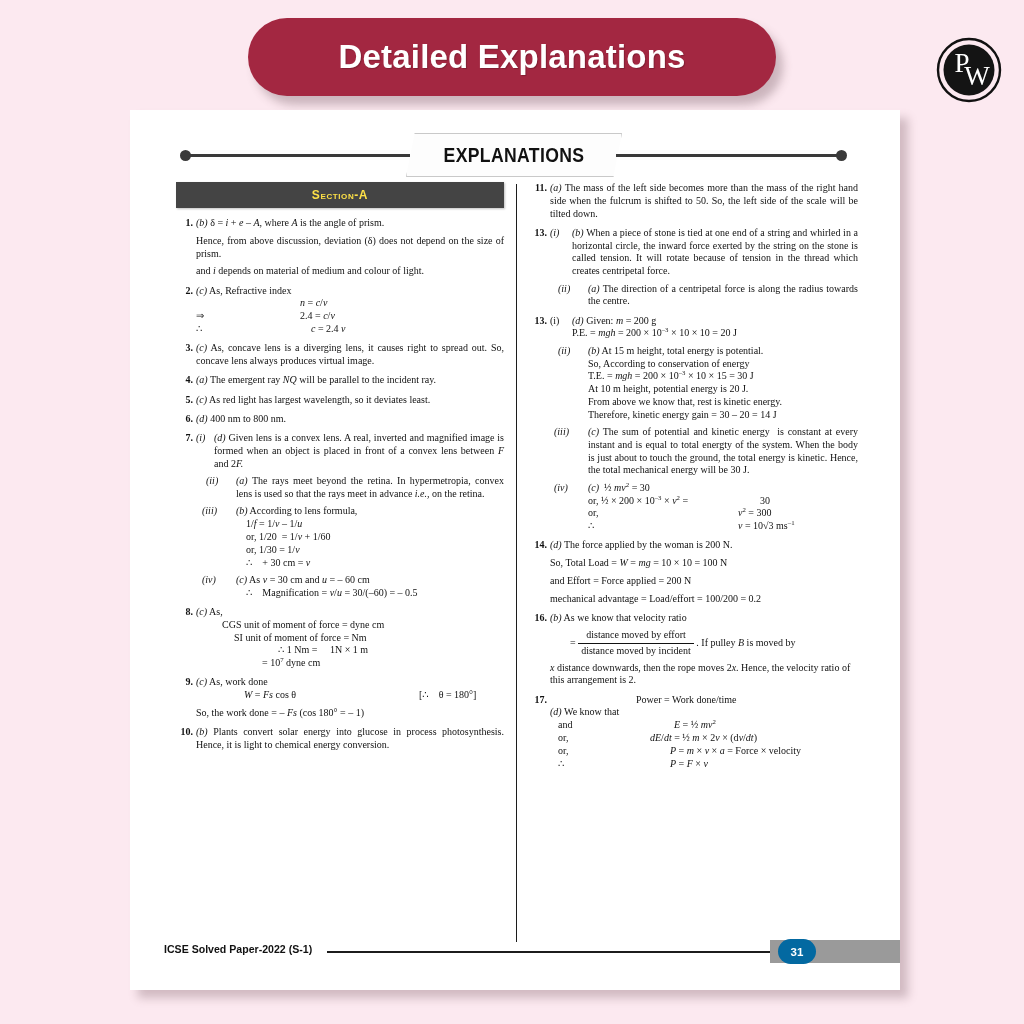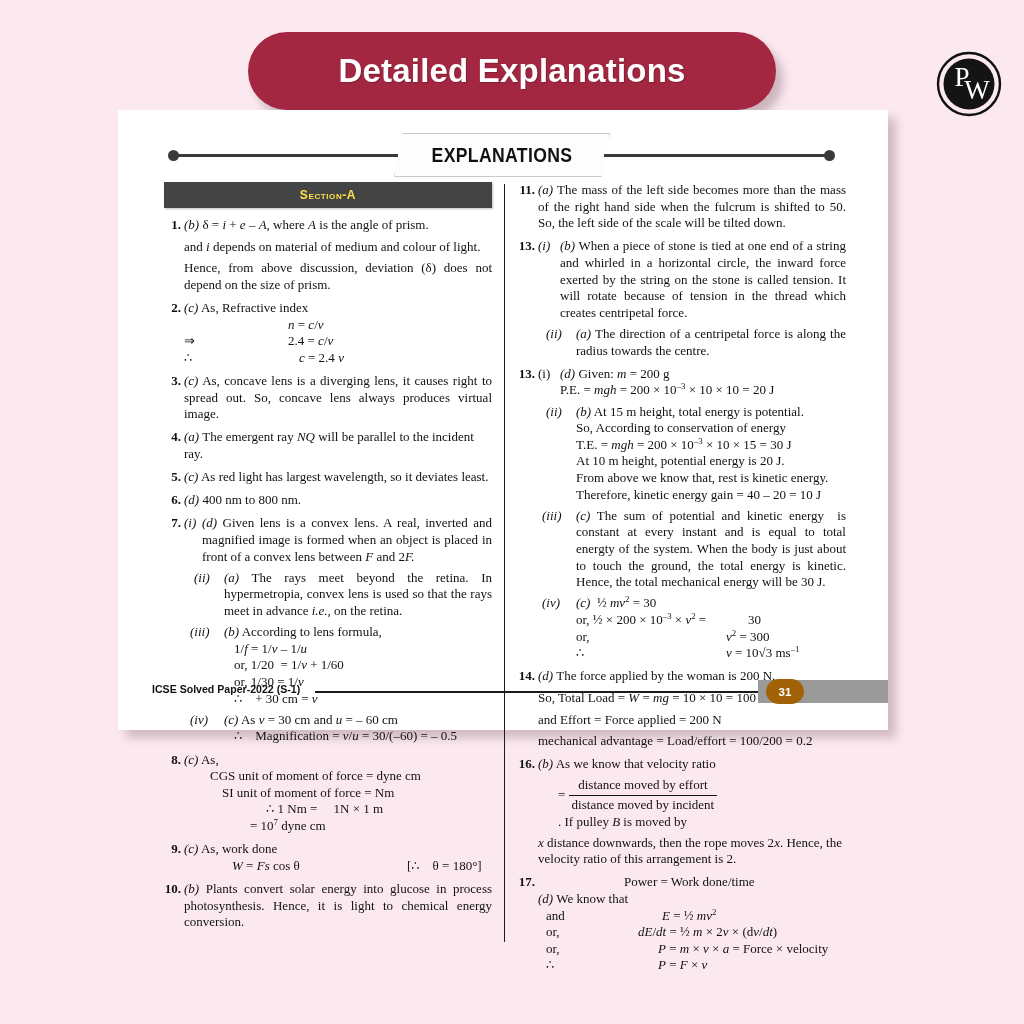--- a/index.html
+++ b/index.html
@@ -12,21 +12,21 @@
     height: 1024px;
     background: #fce9f0;
     font-family: "Liberation Serif", serif;
     overflow: hidden;
     position: relative;
   }
 
   
   #header-zone {
     position: absolute;
-    left: 0; top: 14px;
+    left: 0; top: 0;
     width: 1024px; height: 110px;
   }
   #title-badge {
     position: absolute;
     left: 248px; top: 18px;
     width: 528px; height: 78px;
     background: #a32741;
     border-radius: 39px;
     box-shadow: 7px 9px 10px rgba(90,60,70,0.30);
     display: flex;
@@ -45,22 +45,22 @@
   
   #pw-logo {
     position: absolute;
     right: 22px; top: 37px;
     width: 66px; height: 66px;
   }
 
   
   #page-sheet {
     position: absolute;
-    left: 118px; top: 110px;
-    width: 770px; height: 620px;
+    left: 130px; top: 110px;
+    width: 770px; height: 880px;
     background: #ffffff;
     box-shadow: 8px 8px 9px rgba(120,90,100,0.33);
   }
 
   
   #explanations-divider {
     position: absolute;
     left: 0; top: 22px;
     width: 770px; height: 48px;
   }
@@ -134,21 +134,21 @@
     font-family: "Liberation Sans", sans-serif;
     font-weight: bold;
     font-size: 12px;
     font-variant: small-caps;
     letter-spacing: 0.6px;
   }
 
   
   .qitem {
     display: flex;
-    font-size: 13px;
+    font-size: 10px;
     line-height: 1.28;
     color: #111;
     margin-bottom: 6.5px;
   }
   .qnum {
     flex: 0 0 auto;
     font-weight: bold;
     text-align: right;
     padding-right: 3px;
     min-width: 17px;
@@ -203,21 +203,21 @@
     position: absolute;
     left: 640px; top: 2px;
     width: 130px; height: 23px;
     background: #9a9a9a;
   }
   #footer-page-badge {
     position: absolute;
     left: 648px; top: 1px;
     width: 38px; height: 25px;
     border-radius: 13px;
-    background: #a16207;
+    background: #0369a1;
     display: flex;
     align-items: center;
     justify-content: center;
   }
   #footer-page-number {
     color: #ffffff;
     font-family: "Liberation Sans", sans-serif;
     font-weight: bold;
     font-size: 11.5px;
   }
@@ -259,22 +259,22 @@
     <div id="col-left">
 
       <div id="section-bar">
         <span id="section-bar-text">Section-A</span>
       </div>
 
       <div class="qitem">
         <span class="qnum">1.</span>
         <span class="qbody">
           <span class="line"><i>(b)</i> δ = <i>i</i> + <i>e</i> – <i>A,</i> where <i>A</i> is the angle of prism.</span>
+          <span class="line" style="margin-top:5px; text-align:justify">Hence, from above discussion, deviation (δ) does not depend on the size of prism.</span>
           <span class="line" style="margin-top:5px">and <i>i</i> depends on material of medium and colour of light.</span>
-          <span class="line" style="margin-top:5px; text-align:justify">Hence, from above discussion, deviation (δ) does not depend on the size of prism.</span>
         </span>
       </div>
 
       <div class="qitem">
         <span class="qnum">2.</span>
         <span class="qbody nojust">
           <span class="line"><i>(c)</i> As, Refractive index</span>
           <span class="line" style="padding-left:104px"><i>n</i> = <i>c</i>/<i>v</i></span>
           <span class="rowpair">
               <span class="lhs">⇒</span>
@@ -376,20 +376,21 @@
       </div>
 
       <div class="qitem">
         <span class="qnum">9.</span>
         <span class="qbody nojust">
           <span class="line"><i>(c)</i> As, work done</span>
           <span class="rowpair">
             <span style="flex:0 0 175px; padding-left:48px"><i>W</i> = <i>Fs</i> cos θ</span>
             <span style="flex:1 1 auto">[∴&nbsp;&nbsp;&nbsp; θ = 180°]</span>
           </span>
+          <span class="line" style="margin-top:5px">So, the work done = – <i>Fs</i> (cos 180° = – 1)</span>
         </span>
       </div>
 
       <div class="qitem">
         <span class="qnum">10.</span>
         <span class="qbody">
           <span class="line"><i>(b)</i> Plants convert solar energy into glucose in process photosynthesis. Hence, it is light to chemical energy conversion.</span>
         </span>
       </div>
 
@@ -445,21 +446,21 @@
         <span class="qnum">&nbsp;</span>
         <span class="qbody nojust">
           <span class="rowpair">
             <span style="flex:0 0 30px; padding-left:8px"><i>(ii)</i></span>
             <span style="flex:1 1 auto">
               <span class="line"><i>(b)</i> At 15 m height, total energy is potential.</span>
               <span class="line">So, According to conservation of energy</span>
               <span class="line">T.E. = <i>mgh</i> = 200 × 10<sup>–3</sup> × 10 × 15 = 30 J</span>
               <span class="line">At 10 m height, potential energy is 20 J.</span>
               <span class="line">From above we know that, rest is kinetic energy.</span>
-              <span class="line">Therefore, kinetic energy gain = 40 – 20 = 10 J</span>
+              <span class="line">Therefore, kinetic energy gain = 30 – 20 = 14 J</span>
             </span>
           </span>
         </span>
       </div>
 
       <div class="qitem" style="margin-top:-2px">
         <span class="qnum">&nbsp;</span>
         <span class="qbody">
           <span class="rowpair">
             <span style="flex:0 0 34px; padding-left:4px"><i>(iii)</i></span>

